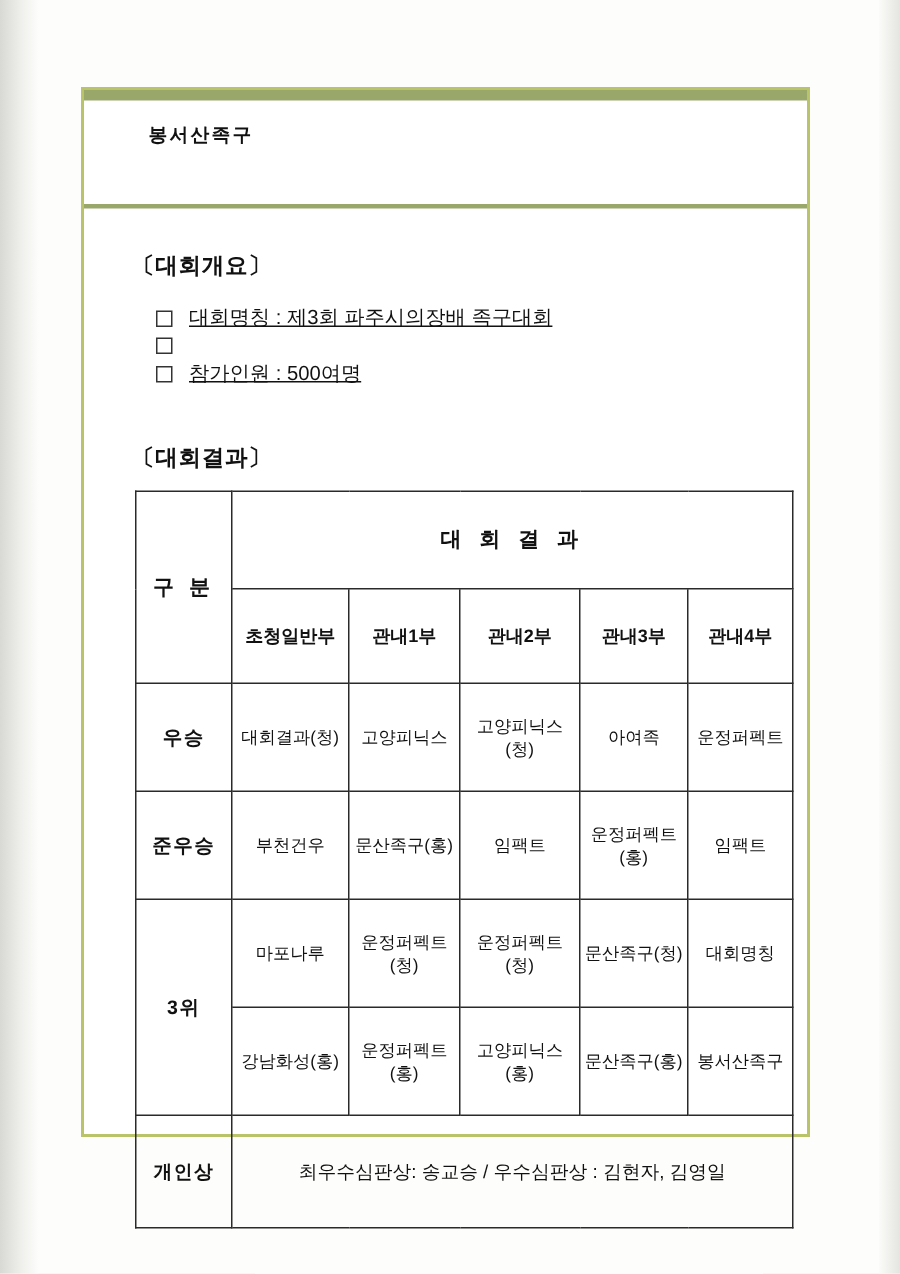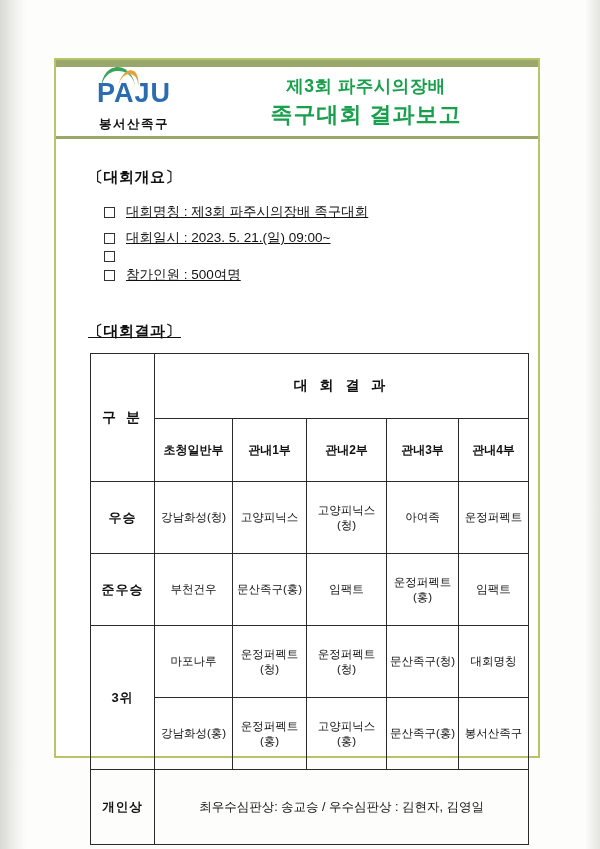--- a/index.html
+++ b/index.html
@@ -151,21 +151,21 @@
     color: #111;
   }
 
   .section-title {
     font-size: 15px;
     font-weight: bold;
     letter-spacing: 0.5px;
     margin: 26px 0 12px 6px;
     color: #111;
   }
-  .section-title.second { margin-top: 34px; text-decoration: underline; }
+  .section-title.second { margin-top: 34px; }
 
   ul.overview {
     list-style: none;
     margin: 0;
     padding: 0 0 0 22px;
     text-decoration: underline;
   }
   ul.overview li {
     font-size: 13.5px;
     line-height: 26px;
@@ -229,48 +229,35 @@
 </head>
 <body>
 
 <div id="page">
   <div class="doc">
 
     <div class="hdr-band">
       <div class="hdr-rule-top"></div>
 
       <div class="logo-wrap">
-        <div class="logo-mark">
-          <span class="logo-swoosh"></span>
-          <span class="logo-swoosh2"></span>
-          <span>PAJU</span>
-        </div>
         <div class="logo-caption">봉서산족구</div>
       </div>
 
-      <div class="hdr-titles">
-        <div class="hdr-title1">제3회 파주시의장배</div>
-        <div class="hdr-title2">족구대회 결과보고</div>
-      </div>
 
       <div class="hdr-rule-bottom"></div>
     </div>
 
     <div class="body-area">
 
       <div class="section-title">〔대회개요〕</div>
 
       <ul class="overview">
         <li>
           <span class="chk"></span>
           <span>대회명칭 : 제3회 파주시의장배 족구대회</span>
-        </li>
-        <li>
-          <span class="chk"></span>
-          <span>대회일시 : 2023. 5. 21.(일) 09:00~</span>
         </li>
         <li>
           <span class="chk"></span>
         </li>
         <li>
           <span class="chk"></span>
           <span>참가인원 : 500여명</span>
         </li>
       </ul>
 
@@ -294,21 +281,21 @@
             <td class="colhdr">초청일반부</td>
             <td class="colhdr">관내1부</td>
             <td class="colhdr">관내2부</td>
             <td class="colhdr">관내3부</td>
             <td class="colhdr">관내4부</td>
           </tr>
         </thead>
         <tbody>
           <tr>
             <td class="rowhdr">우승</td>
-            <td>강남화성(청)</td>
+            <td>대회결과(청)</td>
             <td>고양피닉스</td>
             <td>고양피닉스(청)</td>
             <td>아여족</td>
             <td>운정퍼펙트</td>
           </tr>
           <tr>
             <td class="rowhdr">준우승</td>
             <td>부천건우</td>
             <td>문산족구(홍)</td>
             <td>임팩트</td>

